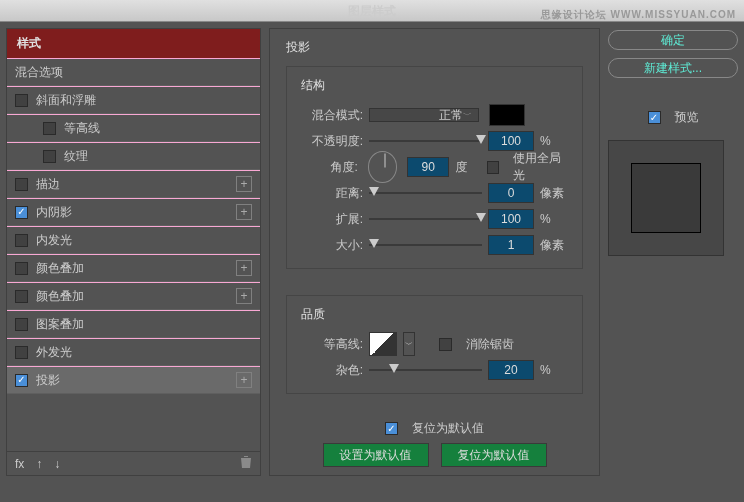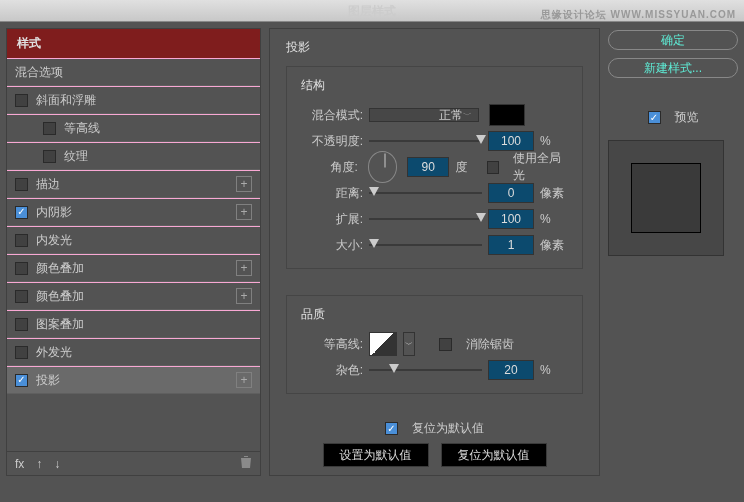--- a/index.html
+++ b/index.html
@@ -28,21 +28,21 @@
 .select::after{content:"﹀";font-size:9px;color:#aaa}
 .swatch{width:36px;height:22px;background:#000;border:1px solid #333;margin-left:4px}
 .slider-track{flex:1;height:2px;background:#3a3a3a;position:relative;max-width:130px}
 .slider-thumb{position:absolute;top:-5px;width:0;height:0;border-left:5px solid transparent;border-right:5px solid transparent;border-top:9px solid #ccc}
 .num{width:46px;height:20px;background:#0c4a6e;border:1px solid #333;text-align:center;line-height:18px;color:#ddd}
 .unit{color:#ccc;width:28px}
 .angle-dial{width:32px;height:32px;border:1px solid #888;border-radius:50%;position:relative;margin:0 4px}
 .angle-dial::after{content:"";position:absolute;width:14px;height:1px;background:#ccc;top:15px;left:16px;transform-origin:left;transform:rotate(-90deg)}
 .contour-swatch{width:28px;height:24px;background:linear-gradient(135deg,#fff 50%,#333 50%);border:1px solid #333}
 .contour-dd{width:12px;height:24px;border:1px solid #333;display:flex;align-items:center;justify-content:center;font-size:8px}
-.btn-flat{background:#000000;border:1px solid #3a3a3a;height:24px;padding:0 16px;color:#ddd;cursor:pointer}
+.btn-flat{background:#15803d;border:1px solid #3a3a3a;height:24px;padding:0 16px;color:#ddd;cursor:pointer}
 .right-panel{width:130px;display:flex;flex-direction:column;gap:8px;padding-top:2px}
 .pill-btn{height:20px;border:1px solid #888;border-radius:14px;background:transparent;color:#5eead4;cursor:pointer;display:flex;align-items:center;justify-content:center}
 .preview-row{display:flex;align-items:center;gap:6px;margin-top:23px;justify-content:center}
 .preview-box{width:116px;height:116px;background:#474747;border:1px solid #333;margin-top:6px;display:flex;align-items:center;justify-content:center}
 .preview-inner{width:70px;height:70px;background:#3a3a3a;border:1px solid #000}
 .footer{height:24px;border-top:1px solid #404040;display:flex;align-items:center;padding:0 8px;gap:12px;color:#8a8a8a}
 .footer .spacer{flex:1}
 .footer svg{fill:#8a8a8a}
 </style>
 </head>

